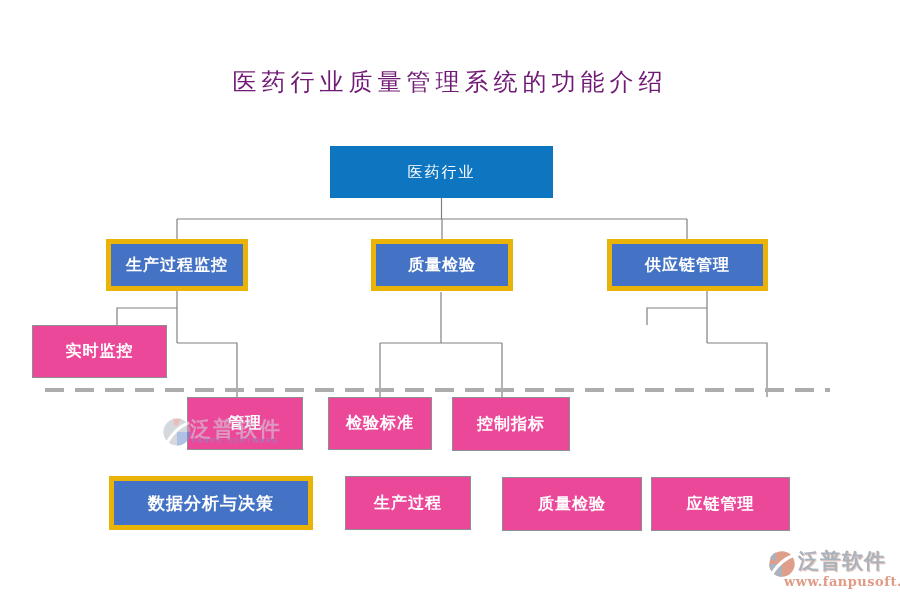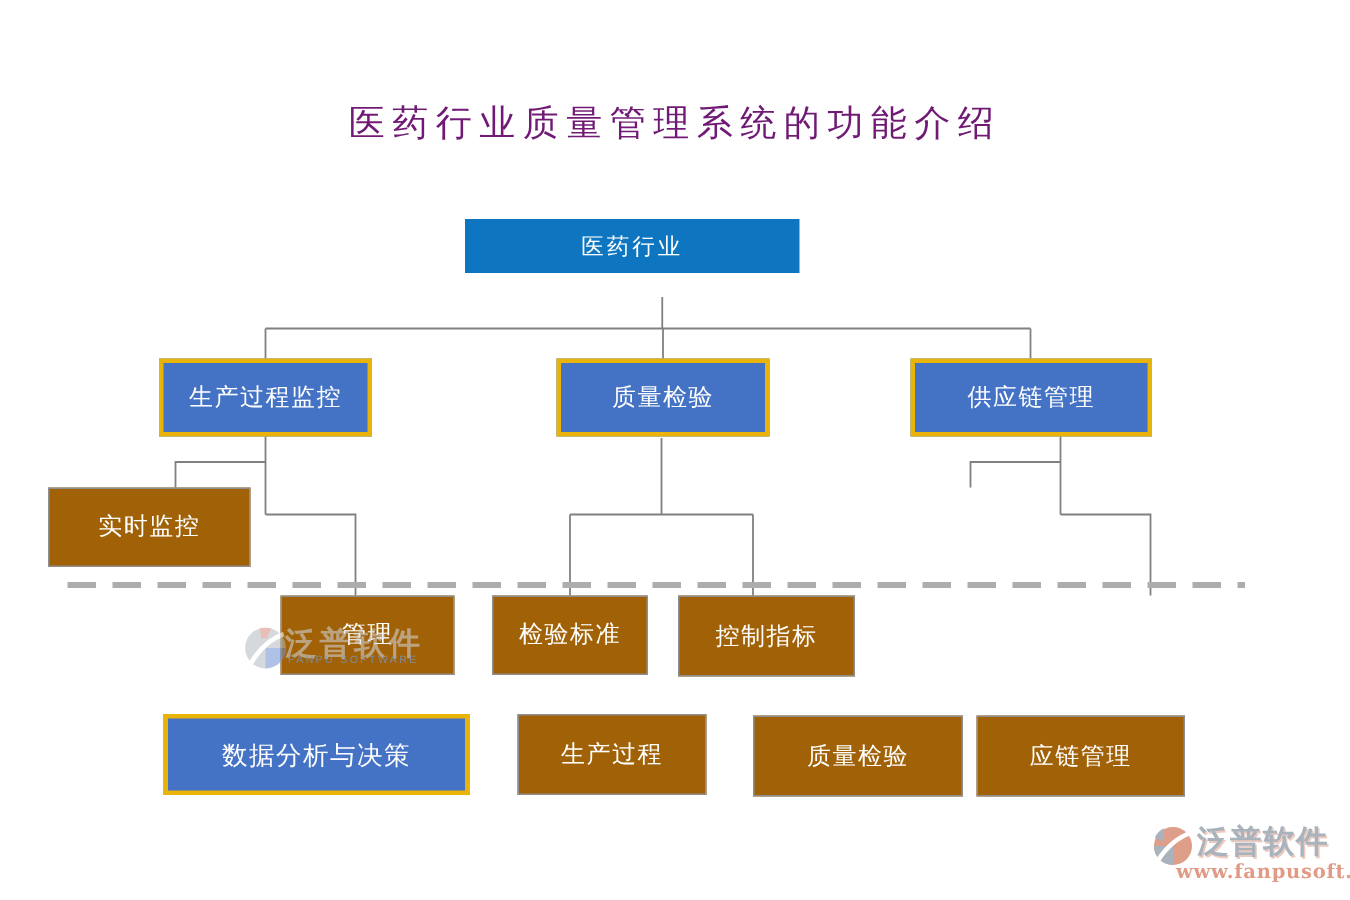--- a/index.html
+++ b/index.html
@@ -10,22 +10,22 @@
   .title{
     position:absolute;left:0;top:66px;width:900px;text-align:center;
     font-size:24px;letter-spacing:5px;color:#701a75;font-weight:500;
   }
   svg.layer{position:absolute;left:0;top:0;}
   .node{
     position:absolute;display:flex;align-items:center;justify-content:center;
     color:#ffffff;text-align:center;box-sizing:border-box;
   }
   .node.root{background:#0e76c0;font-size:15px;font-weight:400;letter-spacing:2px;}
-  .node.blue{background:#4472c4;border:3px solid #eab308;font-size:16px;font-weight:400;letter-spacing:1px;}
-  .node.gray{background:#a16207;border:1px solid #8f8f8f;font-size:16px;font-weight:400;letter-spacing:1px;}
+  .node.blue{background:#4472c4;border:5px solid #eab308;font-size:16px;font-weight:700;letter-spacing:1px;}
+  .node.gray{background:#ec4899;border:1px solid #8f8f8f;font-size:16px;font-weight:700;letter-spacing:1px;}
   .node.blue.big{font-size:17px;}
   
   .wm-center{position:absolute;left:162px;top:417px;width:150px;height:34px;pointer-events:none;}
   .wm-center .glyph{position:absolute;left:0;top:0;width:30px;height:30px;opacity:.55;}
   .wm-center .wm-brand{
     position:absolute;left:28px;top:-2px;font-size:21px;font-weight:700;letter-spacing:2px;
     color:rgba(210,217,226,0.55);white-space:nowrap;
   }
   .wm-center .wm-en{
     position:absolute;left:30px;top:20px;font-size:7px;letter-spacing:1.6px;
@@ -68,21 +68,21 @@
       <path d="M502,343 V397"></path>
 
       <path d="M707,291 V343"></path>
       <path d="M707,308 H647 V325"></path>
       <path d="M707,343 H767 V397"></path>
     </g>
 
     <line x1="45" y1="390" x2="830" y2="390" stroke="#adadad" stroke-width="4" stroke-dasharray="19 11"></line>
   </svg>
 
-  <div class="node root" style="left:310px;top:146px;width:223px;height:36px">医药行业</div>
+  <div class="node root" style="left:330px;top:146px;width:223px;height:52px">医药行业</div>
 
   <div class="node blue" style="left:106px;top:239px;width:142px;height:52px">生产过程监控</div>
   <div class="node blue" style="left:371px;top:239px;width:142px;height:52px">质量检验</div>
   <div class="node blue" style="left:607px;top:239px;width:161px;height:52px">供应链管理</div>
 
   <div class="node gray" style="left:32px;top:325px;width:135px;height:53px">实时监控</div>
 
   <div class="node gray" style="left:187px;top:397px;width:116px;height:53px">管理</div>
   <div class="node gray" style="left:328px;top:397px;width:104px;height:53px">检验标准</div>
   <div class="node gray" style="left:452px;top:397px;width:118px;height:54px">控制指标</div>

